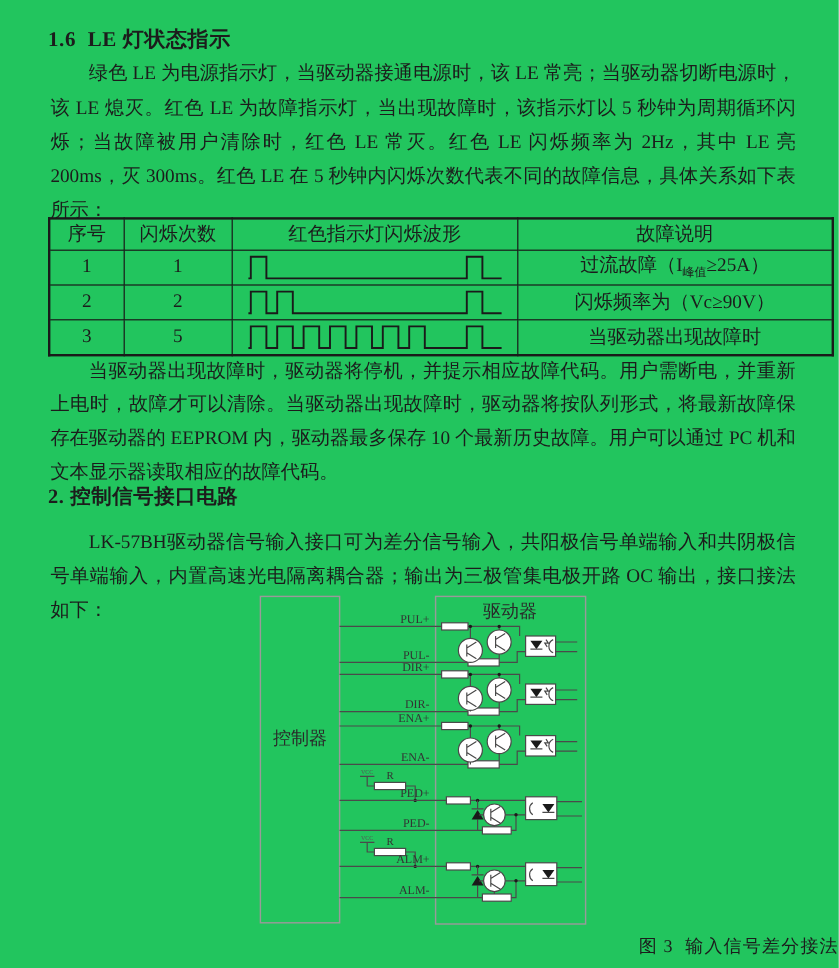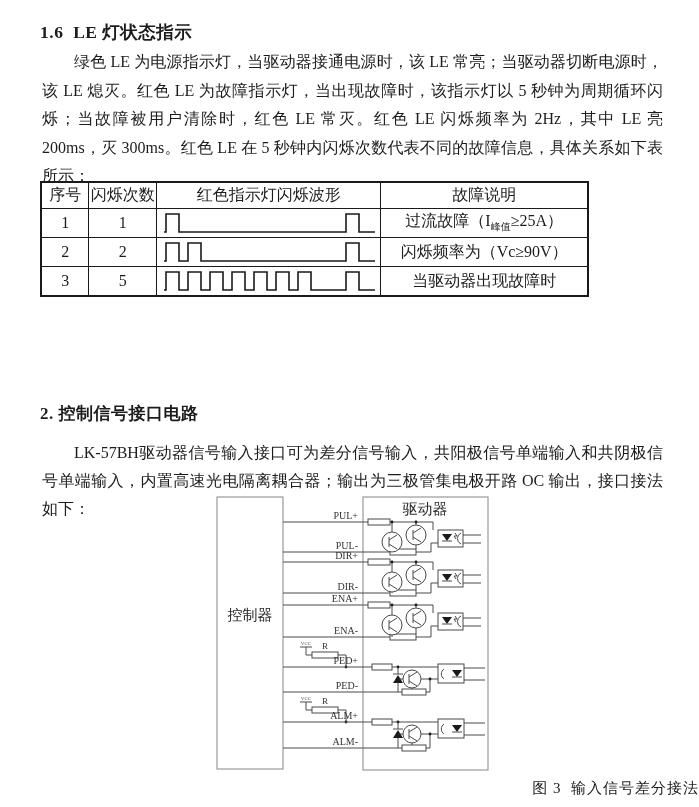--- a/index.html
+++ b/index.html
@@ -1,19 +1,19 @@
 <!DOCTYPE html>
 <html><head>
 <meta charset="utf-8">
 <style>
   html,body{margin:0;padding:0;background:#e8e8e8;}
   .page{
     position:relative;
     width:699px;height:807px;
-    background:#ffffff;
+    background:#22c55e;
     font-family:"Liberation Serif","DejaVu Serif",serif;
     color:#1c1c1c;
     overflow:hidden;
     margin:0 auto;
   }
   .h1{
     position:absolute;left:40px;top:20px;
     font-size:17.5px;font-weight:bold;
     white-space:pre-wrap;letter-spacing:.5px;
   }
@@ -26,21 +26,21 @@
     position:absolute;left:40px;width:621px;
     font-size:16px;line-height:28.5px;
     text-align:justify;text-indent:2em;
     margin:2px;
   }
   .p1{top:46px;}
   .p2{top:294px;line-height:28px;}
   .p3{top:437px;line-height:28px;}
   table.fault{
     position:absolute;left:40px;top:181px;
-    width:549px;border-collapse:collapse;
+    width:655px;border-collapse:collapse;
     font-size:16px;
     padding-left:40px;
   }
   table.fault th,table.fault td{
     border:1.5px solid #1a1a1a;
     text-align:center;vertical-align:middle;
     padding:0;
   }
   table.fault{border:2px solid #1a1a1a;}
   table.fault th{font-weight:normal;height:25px;}
@@ -117,20 +117,21 @@
           <td class="wave">
             <svg width="218" height="26" viewBox="0 0 218 26">
               <path class="wavepath" d="M4 22 H6 V4 H19 V22 H28 V4 H41 V22 H50 V4 H63 V22 H72 V4 H85 V22 H94 V4 H107 V22 H116 V4 H129 V22 H138 V4 H151 V22 H186 V4 H199 V22 H215"></path>
             </svg>
           </td>
           <td class="fault-desc"><span>当驱动器出现故障时</span></td>
         </tr>
       </tbody>
   </table>
 
+  <p class="body p2">当驱动器出现故障时，驱动器将停机，并提示相应故障代码。用户需断电，并重新上电时，故障才可以清除。当驱动器出现故障时，驱动器将按队列形式，将最新故障保存在驱动器的 EEPROM 内，驱动器最多保存 10 个最新历史故障。用户可以通过 PC 机和文本显示器读取相应的故障代码。</p>
 
   <div class="h2">2. 控制信号接口电路</div>
 
   <p class="body p3">LK-57BH驱动器信号输入接口可为差分信号输入，共阳极信号单端输入和共阴极信号单端输入，内置高速光电隔离耦合器；输出为三极管集电极开路 OC 输出，接口接法如下：</p>
 
   <svg class="circuit" id="circuit" width="699" height="300" viewBox="0 0 699 300">
       <rect class="box" x="217" y="5" width="66" height="272"></rect>
       <text class="blab" x="250" y="128" text-anchor="middle">控制器</text>
       <rect class="box" x="363" y="5" width="125" height="273"></rect>
       <text class="blab" x="425" y="22" text-anchor="middle">驱动器</text>

